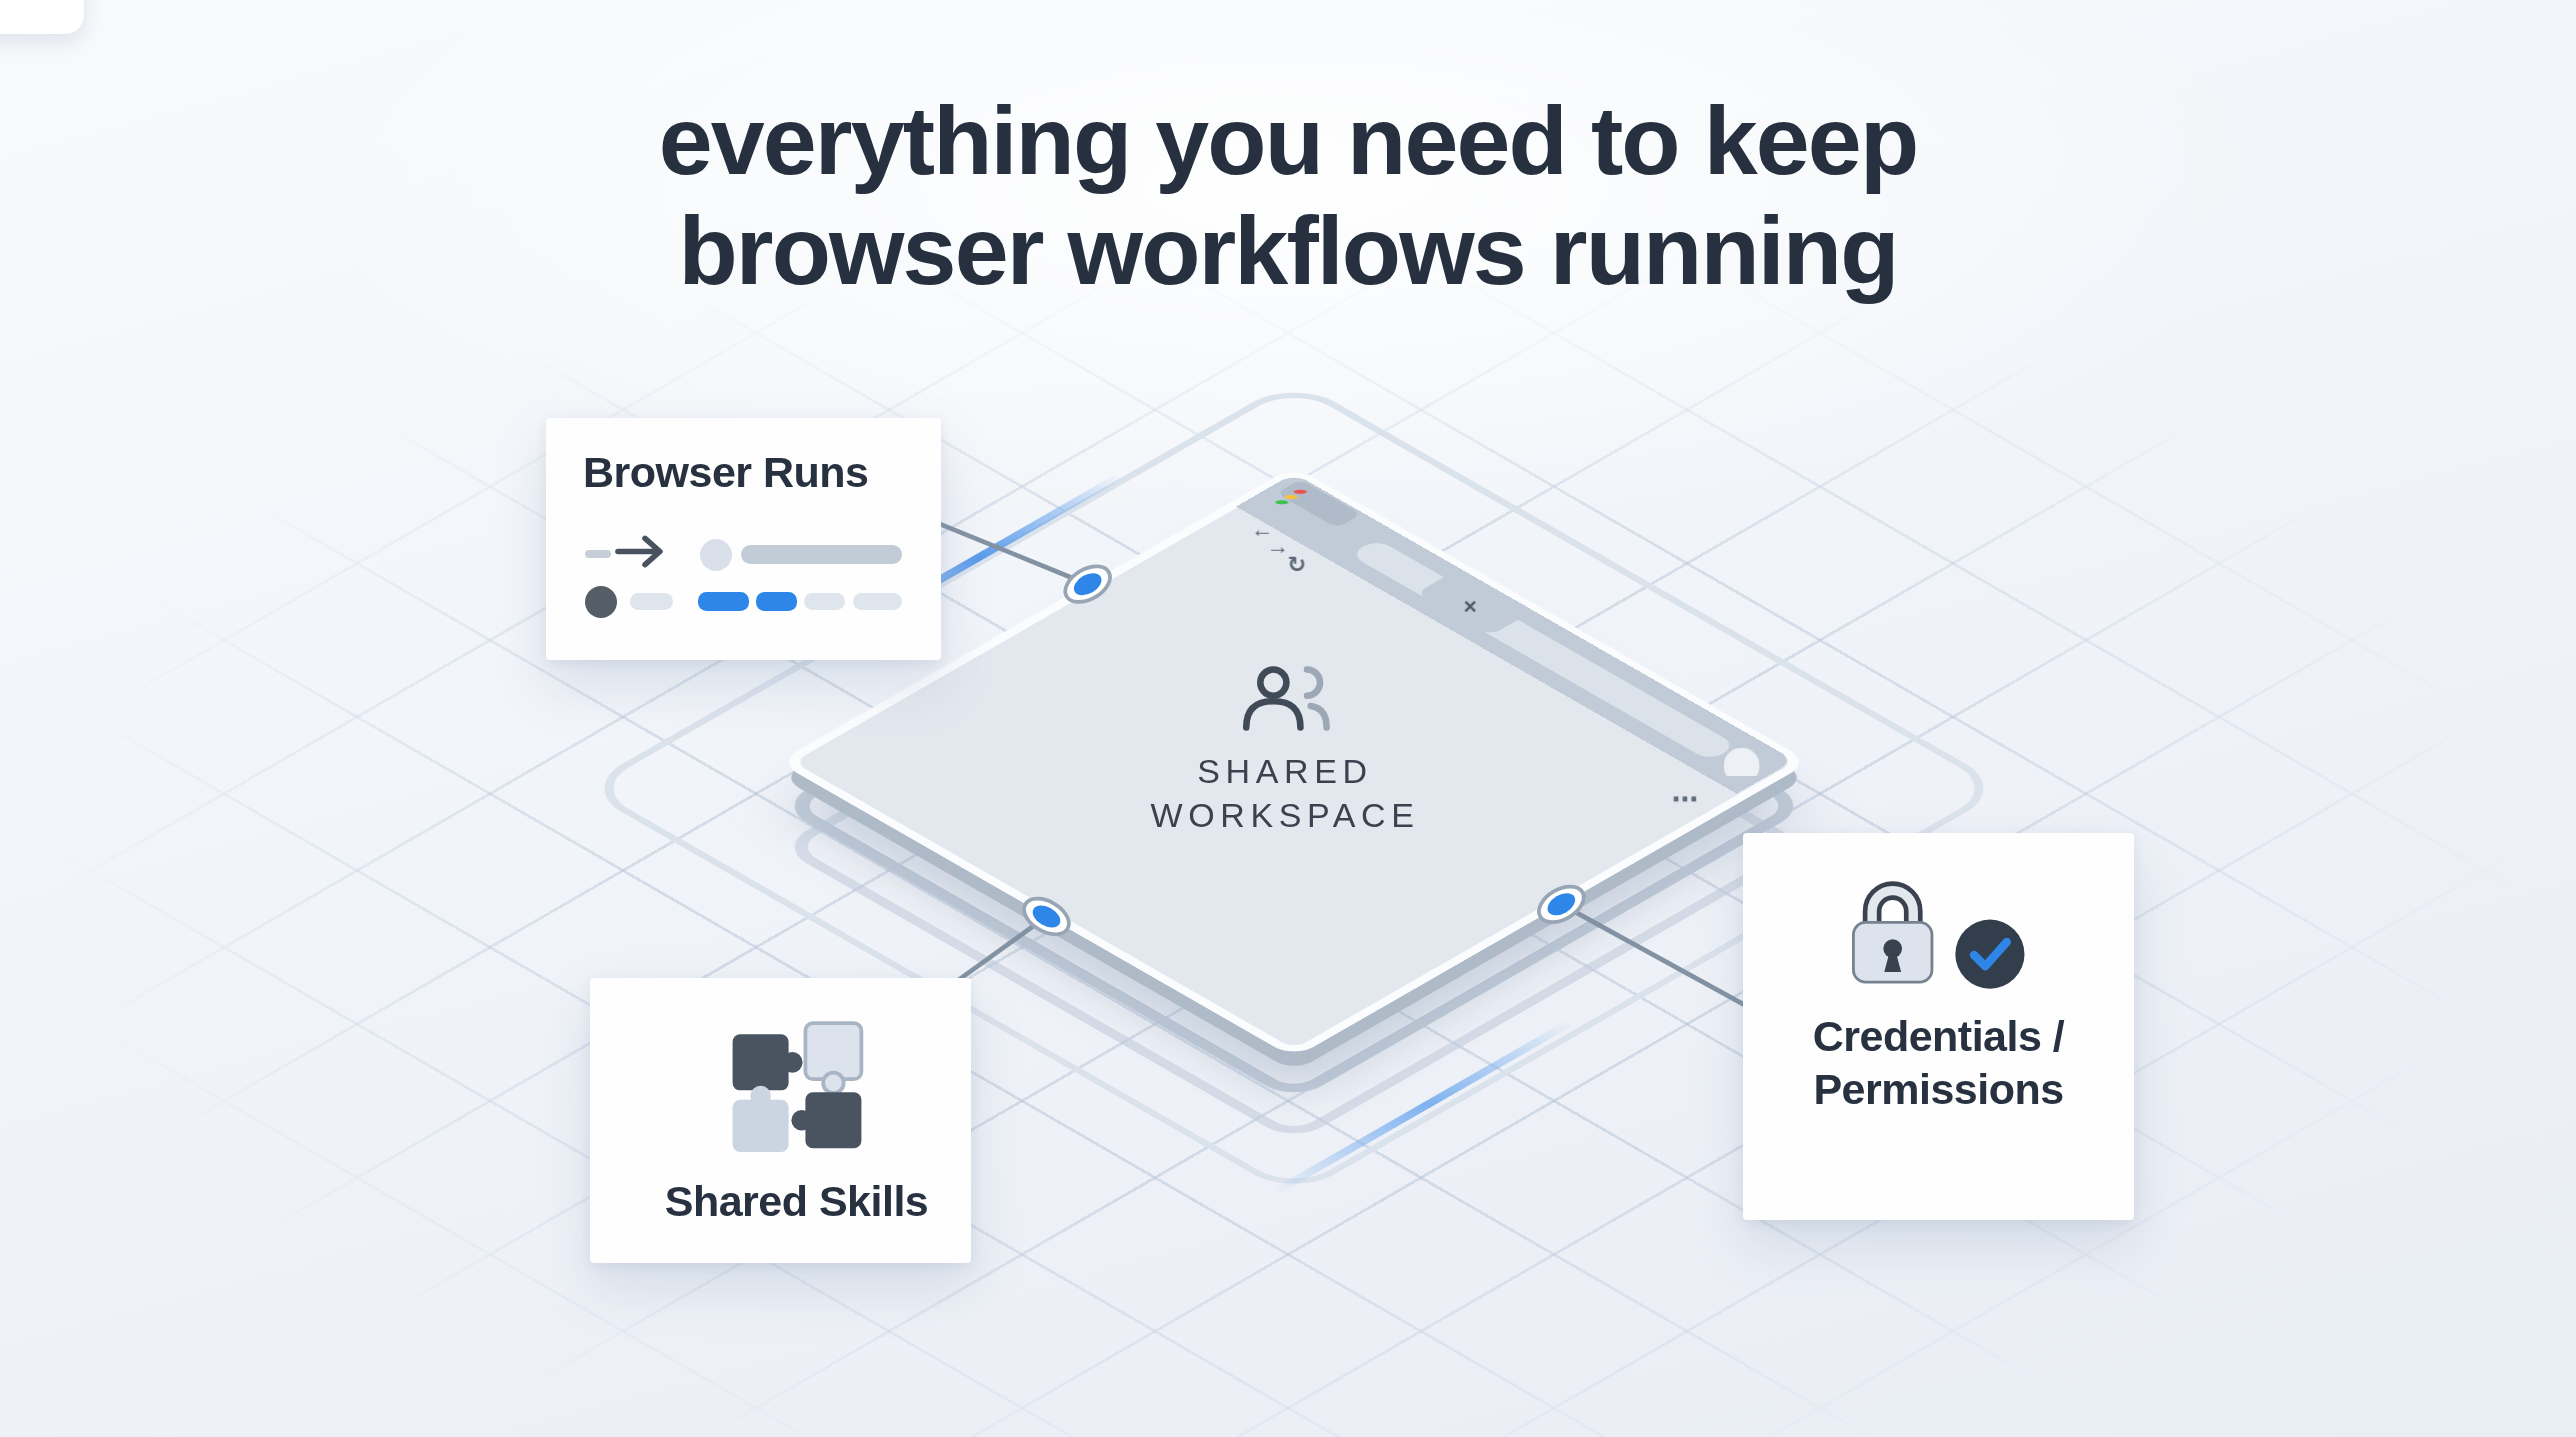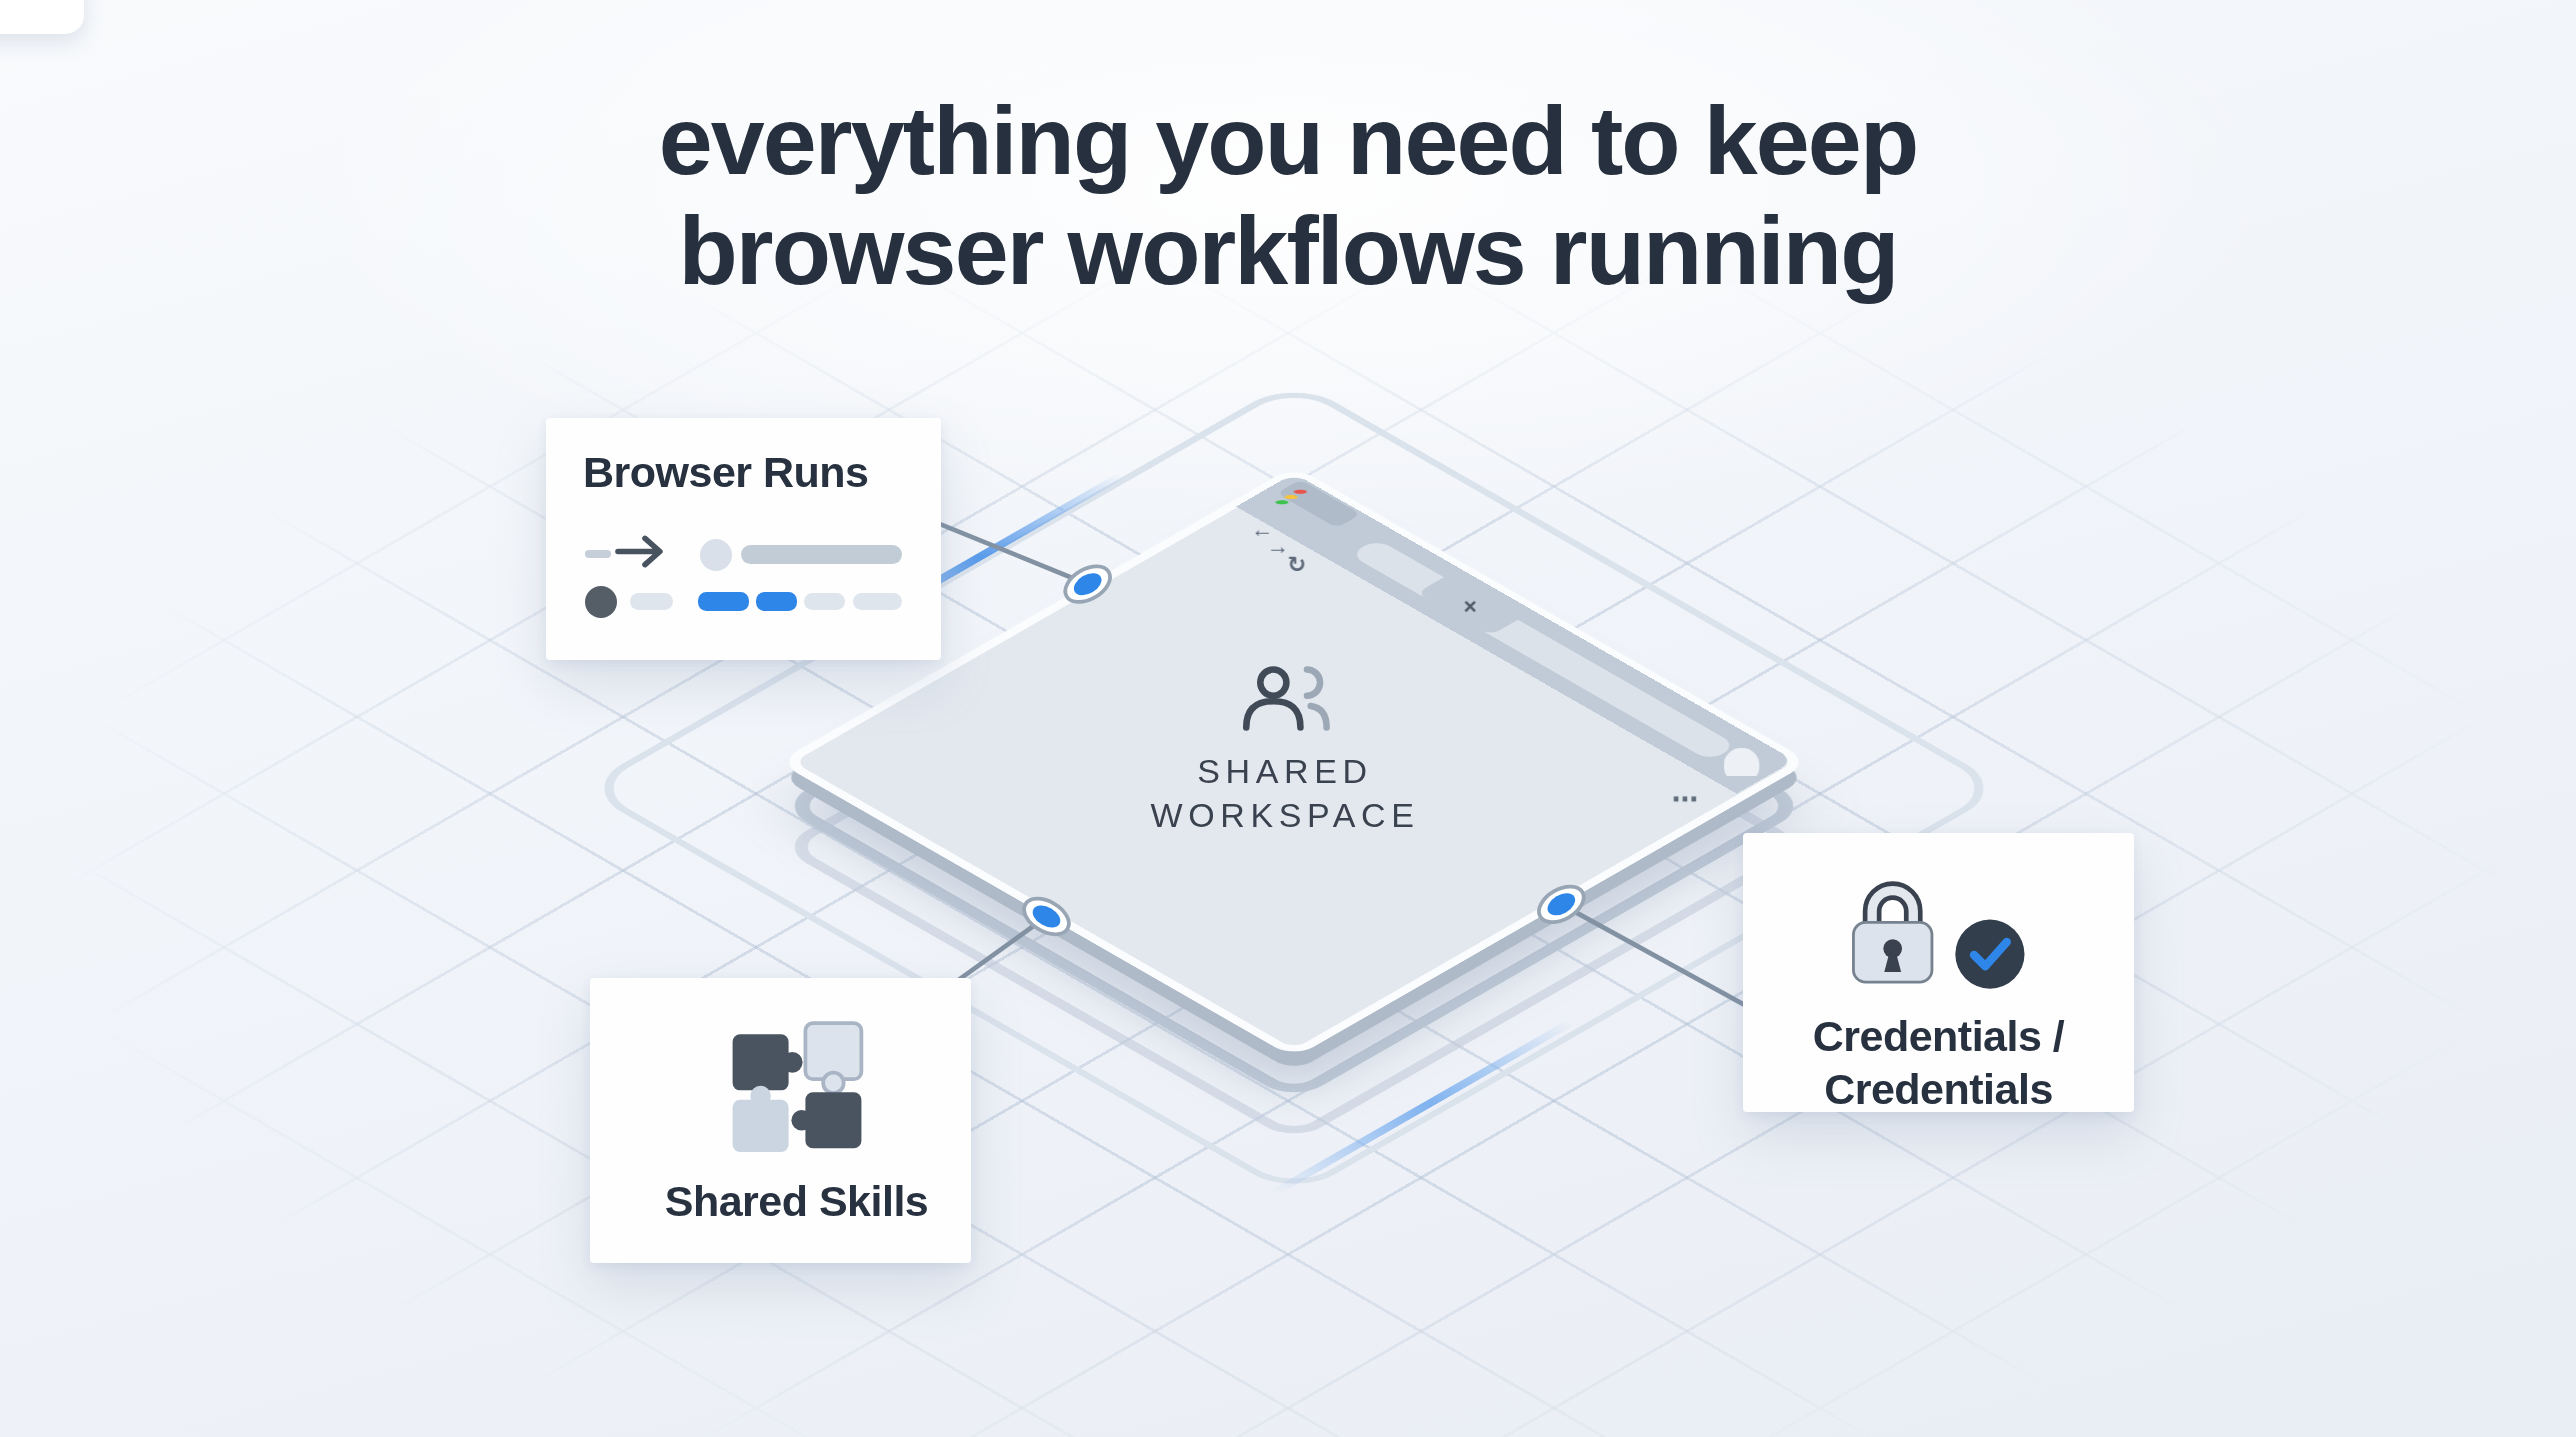--- a/index.html
+++ b/index.html
@@ -113,21 +113,21 @@
   .g-pill-light{background:#dee5ed;height:17px;border-radius:8.4px;}
   .g-p1{left:84px;top:175px;width:43px;}
   .g-blue{background:#2e86e8;height:19px;border-radius:8.4px;}
   .g-b1{left:152px;top:174px;width:51px;}
   .g-b2{left:210px;top:174px;width:41px;}
   .g-p2{left:258px;top:175px;width:41px;}
   .g-p3{left:307px;top:175px;width:49px;}
   .card-skills{left:590px;top:978px;width:349px;height:285px;text-align:center;padding-left:32px;}
   .card-skills svg{display:block;margin:43px auto 0;}
   .card-skills .card-title{display:block;margin-top:20.6px;}
-  .card-creds{left:1743px;top:833px;width:391px;height:279px;text-align:center;}
+  .card-creds{left:1743px;top:833px;width:391px;height:387px;text-align:center;}
   .card-creds svg{display:block;margin:37px auto 0;}
   .card-creds .card-title{display:block;line-height:1.22;margin-top:11.2px;}
 </style>
 </head>
 <body>
 
 <div class="stage">
 
   <div class="iso-grid"></div>
   <div class="glow"></div>
@@ -237,17 +237,17 @@
         <rect x="14" y="56" width="84" height="64" rx="13" fill="#dde3ec" stroke="#76828f" stroke-width="3"></rect>
         <circle cx="56" cy="84" r="10" fill="#39424e"></circle>
         <path d="M52,90 h8 l5,19 h-18 z" fill="#39424e"></path>
       </g>
       <g>
         <circle cx="160" cy="90" r="37" fill="#333e4c"></circle>
         <path d="M143,91 l12,12 l23,-26" fill="none" stroke="#2e86e8" stroke-width="9" stroke-linecap="round" stroke-linejoin="round"></path>
       </g>
     </svg>
     <span class="card-title">Credentials /</span>
-    <span class="card-title" style="margin-top:0;">Credentials</span>
+    <span class="card-title" style="margin-top:0;">Permissions</span>
   </div>
 
 </div>
 
 
 </body></html>

